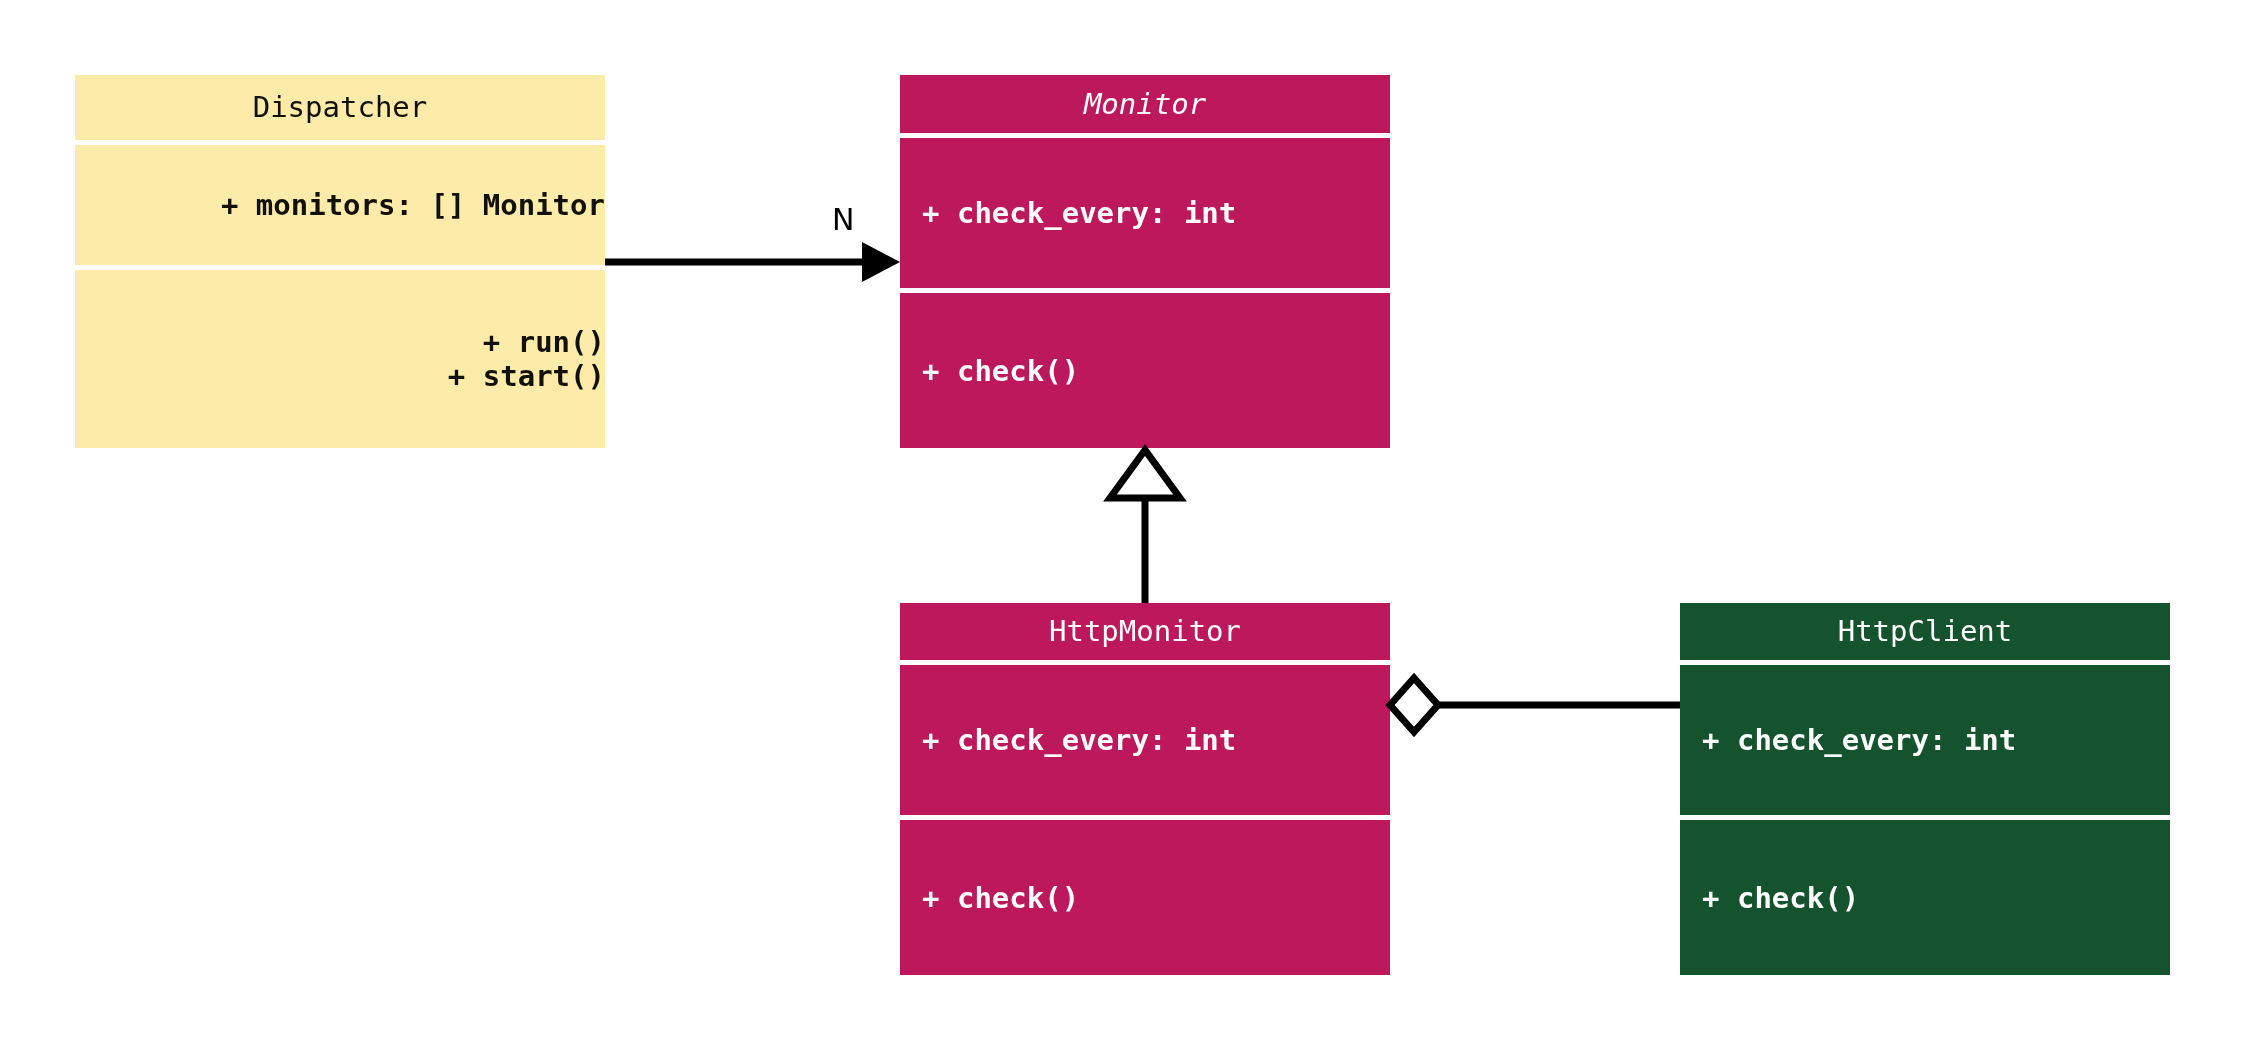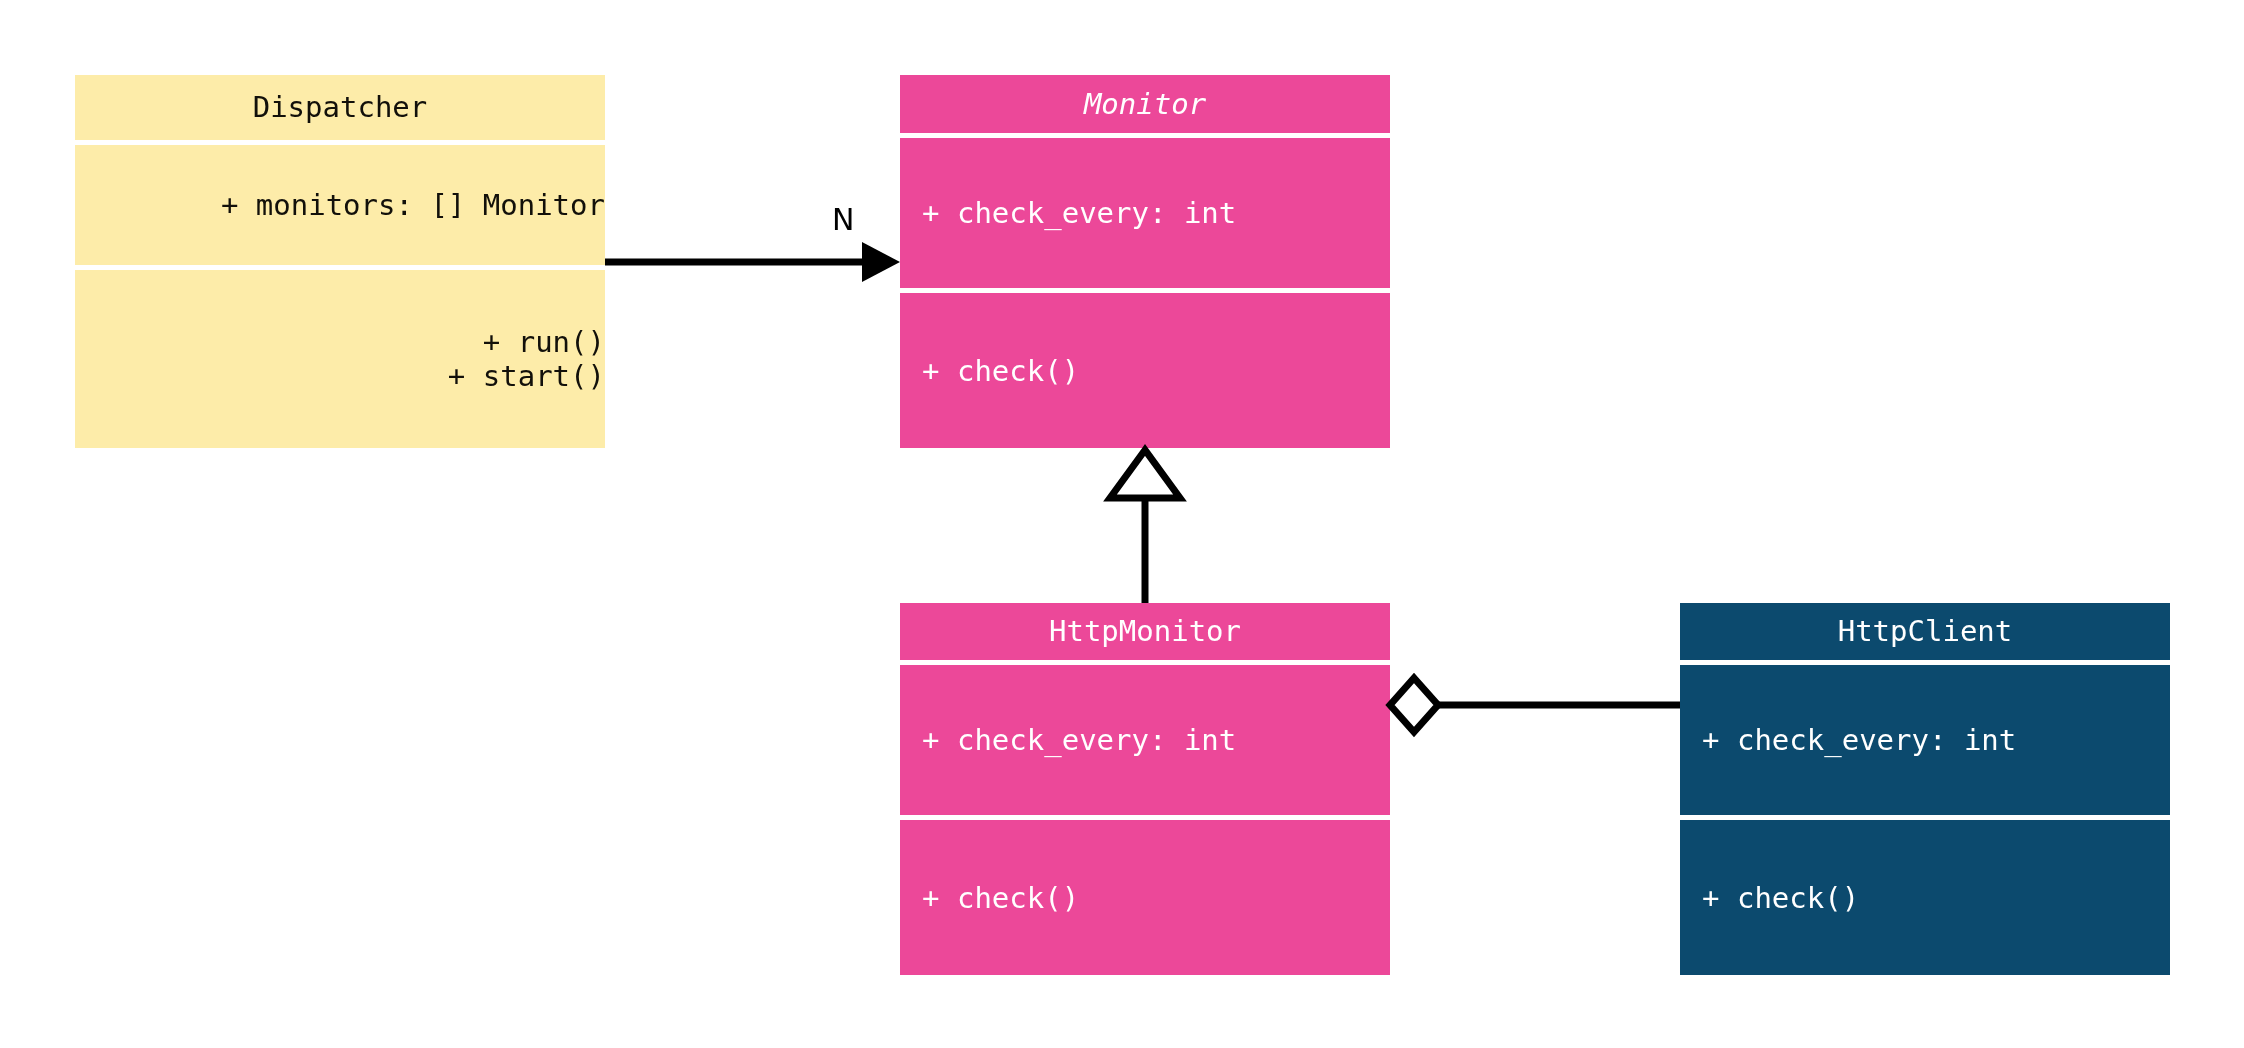--- a/index.html
+++ b/index.html
@@ -57,36 +57,37 @@
     font-style: italic;
   }
 
   .uml-members {
     display: flex;
     flex-direction: column;
     justify-content: center;
     padding-left: 22px;
     font-size: 29px;
     line-height: 34px;
+    font-weight: bold;
   }
 
   .uml-member {
     white-space: pre;
   }
 
   
   .theme-yellow { background: #fdeca9; text-align: right; }
   .theme-yellow .uml-title,
   .theme-yellow .uml-member { color: #12100a; }
 
-  .theme-blue { background: #ec4899; }
+  .theme-blue { background: #be185d; }
   .theme-blue .uml-title,
   .theme-blue .uml-member { color: #ffffff; }
 
-  .theme-green { background: #0c4a6e; }
+  .theme-green { background: #14532d; }
   .theme-green .uml-title,
   .theme-green .uml-member { color: #ffffff; }
 
   
   .connector-layer {
     position: absolute;
     left: 0;
     top: 0;
     width: 2244px;
     height: 1048px;

